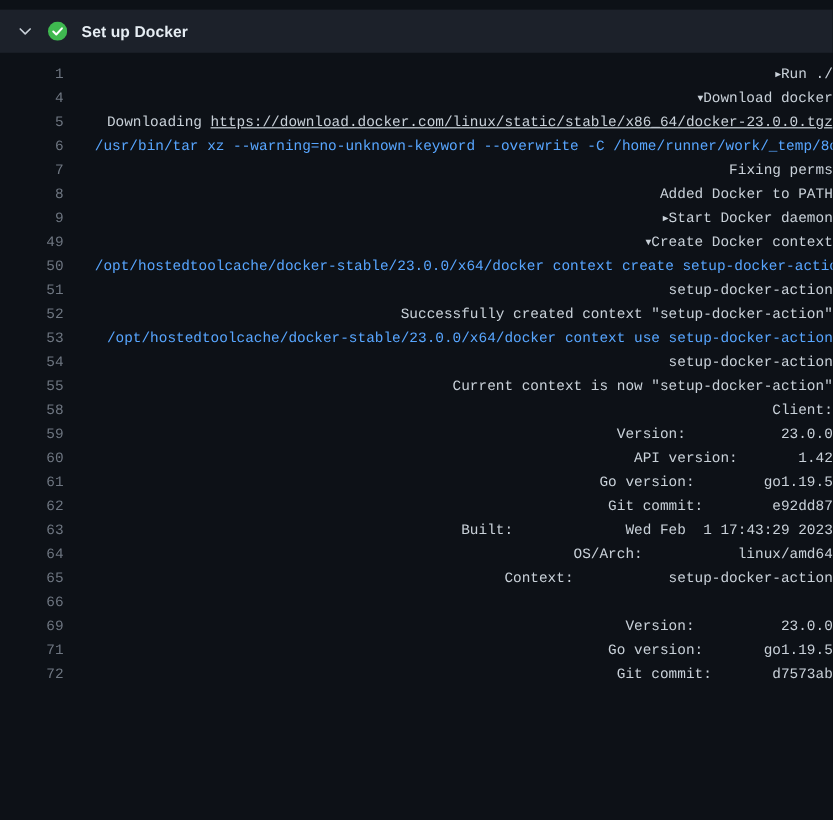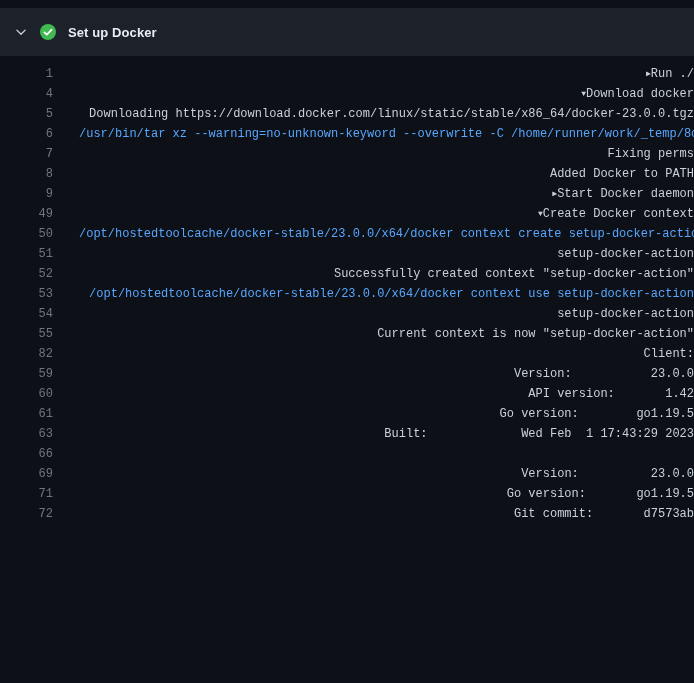--- a/index.html
+++ b/index.html
@@ -12,21 +12,21 @@
     font-family: "Liberation Sans", sans-serif;
   }
   .page {
     width: 694px;
     height: 683px;
     background: #0d1117;
     box-sizing: border-box;
   }
   .step-header {
     margin-top: 8px;
-    height: 48px;
+    height: 36px;
     background: #1c212a;
     display: flex;
     align-items: center;
     padding: 0 14px;
     gap: 12px;
     cursor: pointer;
     box-sizing: border-box;
   }
   .chev {
     width: 14px;
@@ -79,21 +79,21 @@
   }
   .arrow {
     display: inline-block;
     width: 14px;
     font-size: 8px;
     color: #c9d1d9;
     vertical-align: 1px;
   }
   .seg-plain { color: #c9d1d9; }
   .seg-command { color: #58a6ff; }
-  .seg-link { color: #c9d1d9; cursor: pointer; }
+  .seg-link { color: #c9d1d9; text-decoration: underline; cursor: pointer; }
 </style>
 </head>
 <body>
 
 <div class="page">
 
   <div class="step-header">
     <span class="chev">
       <svg width="12" height="12" viewBox="0 0 16 16">
         <path d="M2.5 5.5 L8 11 L13.5 5.5" fill="none" stroke="#c9d1d9" stroke-width="1.8" stroke-linecap="round" stroke-linejoin="round"></path>
@@ -116,24 +116,27 @@
       <div class="log-row"><span class="num">7</span><span class="content"><span class="arrow"></span><span class="seg-plain">Fixing perms</span></span></div>
       <div class="log-row"><span class="num">8</span><span class="content"><span class="arrow"></span><span class="seg-plain">Added Docker to PATH</span></span></div>
       <div class="log-row"><span class="num">9</span><span class="content"><span class="arrow">▶</span><span class="seg-plain">Start Docker daemon</span></span></div>
       <div class="log-row"><span class="num">49</span><span class="content"><span class="arrow">▼</span><span class="seg-plain">Create Docker context</span></span></div>
       <div class="log-row"><span class="num">50</span><span class="content"><span class="arrow"></span><span class="seg-command">/opt/hostedtoolcache/docker-stable/23.0.0/x64/docker context create setup-docker-action</span></span></div>
       <div class="log-row"><span class="num">51</span><span class="content"><span class="arrow"></span><span class="seg-plain">setup-docker-action</span></span></div>
       <div class="log-row"><span class="num">52</span><span class="content"><span class="arrow"></span><span class="seg-plain">Successfully created context "setup-docker-action"</span></span></div>
       <div class="log-row"><span class="num">53</span><span class="content"><span class="arrow"></span><span class="seg-command">/opt/hostedtoolcache/docker-stable/23.0.0/x64/docker context use setup-docker-action</span></span></div>
       <div class="log-row"><span class="num">54</span><span class="content"><span class="arrow"></span><span class="seg-plain">setup-docker-action</span></span></div>
       <div class="log-row"><span class="num">55</span><span class="content"><span class="arrow"></span><span class="seg-plain">Current context is now "setup-docker-action"</span></span></div>
-      <div class="log-row"><span class="num">82</span><span class="content"><span class="arrow"></span><span class="seg-plain">Client:</span></span></div>
+      <div class="log-row"><span class="num">58</span><span class="content"><span class="arrow"></span><span class="seg-plain">Client:</span></span></div>
       <div class="log-row"><span class="num">59</span><span class="content"><span class="arrow"></span><span class="seg-plain"> Version:           23.0.0</span></span></div>
       <div class="log-row"><span class="num">60</span><span class="content"><span class="arrow"></span><span class="seg-plain"> API version:       1.42</span></span></div>
       <div class="log-row"><span class="num">61</span><span class="content"><span class="arrow"></span><span class="seg-plain"> Go version:        go1.19.5</span></span></div>
+      <div class="log-row"><span class="num">62</span><span class="content"><span class="arrow"></span><span class="seg-plain"> Git commit:        e92dd87</span></span></div>
       <div class="log-row"><span class="num">63</span><span class="content"><span class="arrow"></span><span class="seg-plain"> Built:             Wed Feb  1 17:43:29 2023</span></span></div>
+      <div class="log-row"><span class="num">64</span><span class="content"><span class="arrow"></span><span class="seg-plain"> OS/Arch:           linux/amd64</span></span></div>
+      <div class="log-row"><span class="num">65</span><span class="content"><span class="arrow"></span><span class="seg-plain"> Context:           setup-docker-action</span></span></div>
       <div class="log-row"><span class="num">66</span><span class="content"><span class="arrow"></span></span></div>
       <div class="log-row"><span class="num">69</span><span class="content"><span class="arrow"></span><span class="seg-plain">  Version:          23.0.0</span></span></div>
       <div class="log-row"><span class="num">71</span><span class="content"><span class="arrow"></span><span class="seg-plain">  Go version:       go1.19.5</span></span></div>
       <div class="log-row"><span class="num">72</span><span class="content"><span class="arrow"></span><span class="seg-plain">  Git commit:       d7573ab</span></span></div>
     </div>
 
 </div>
 
 </body></html>

